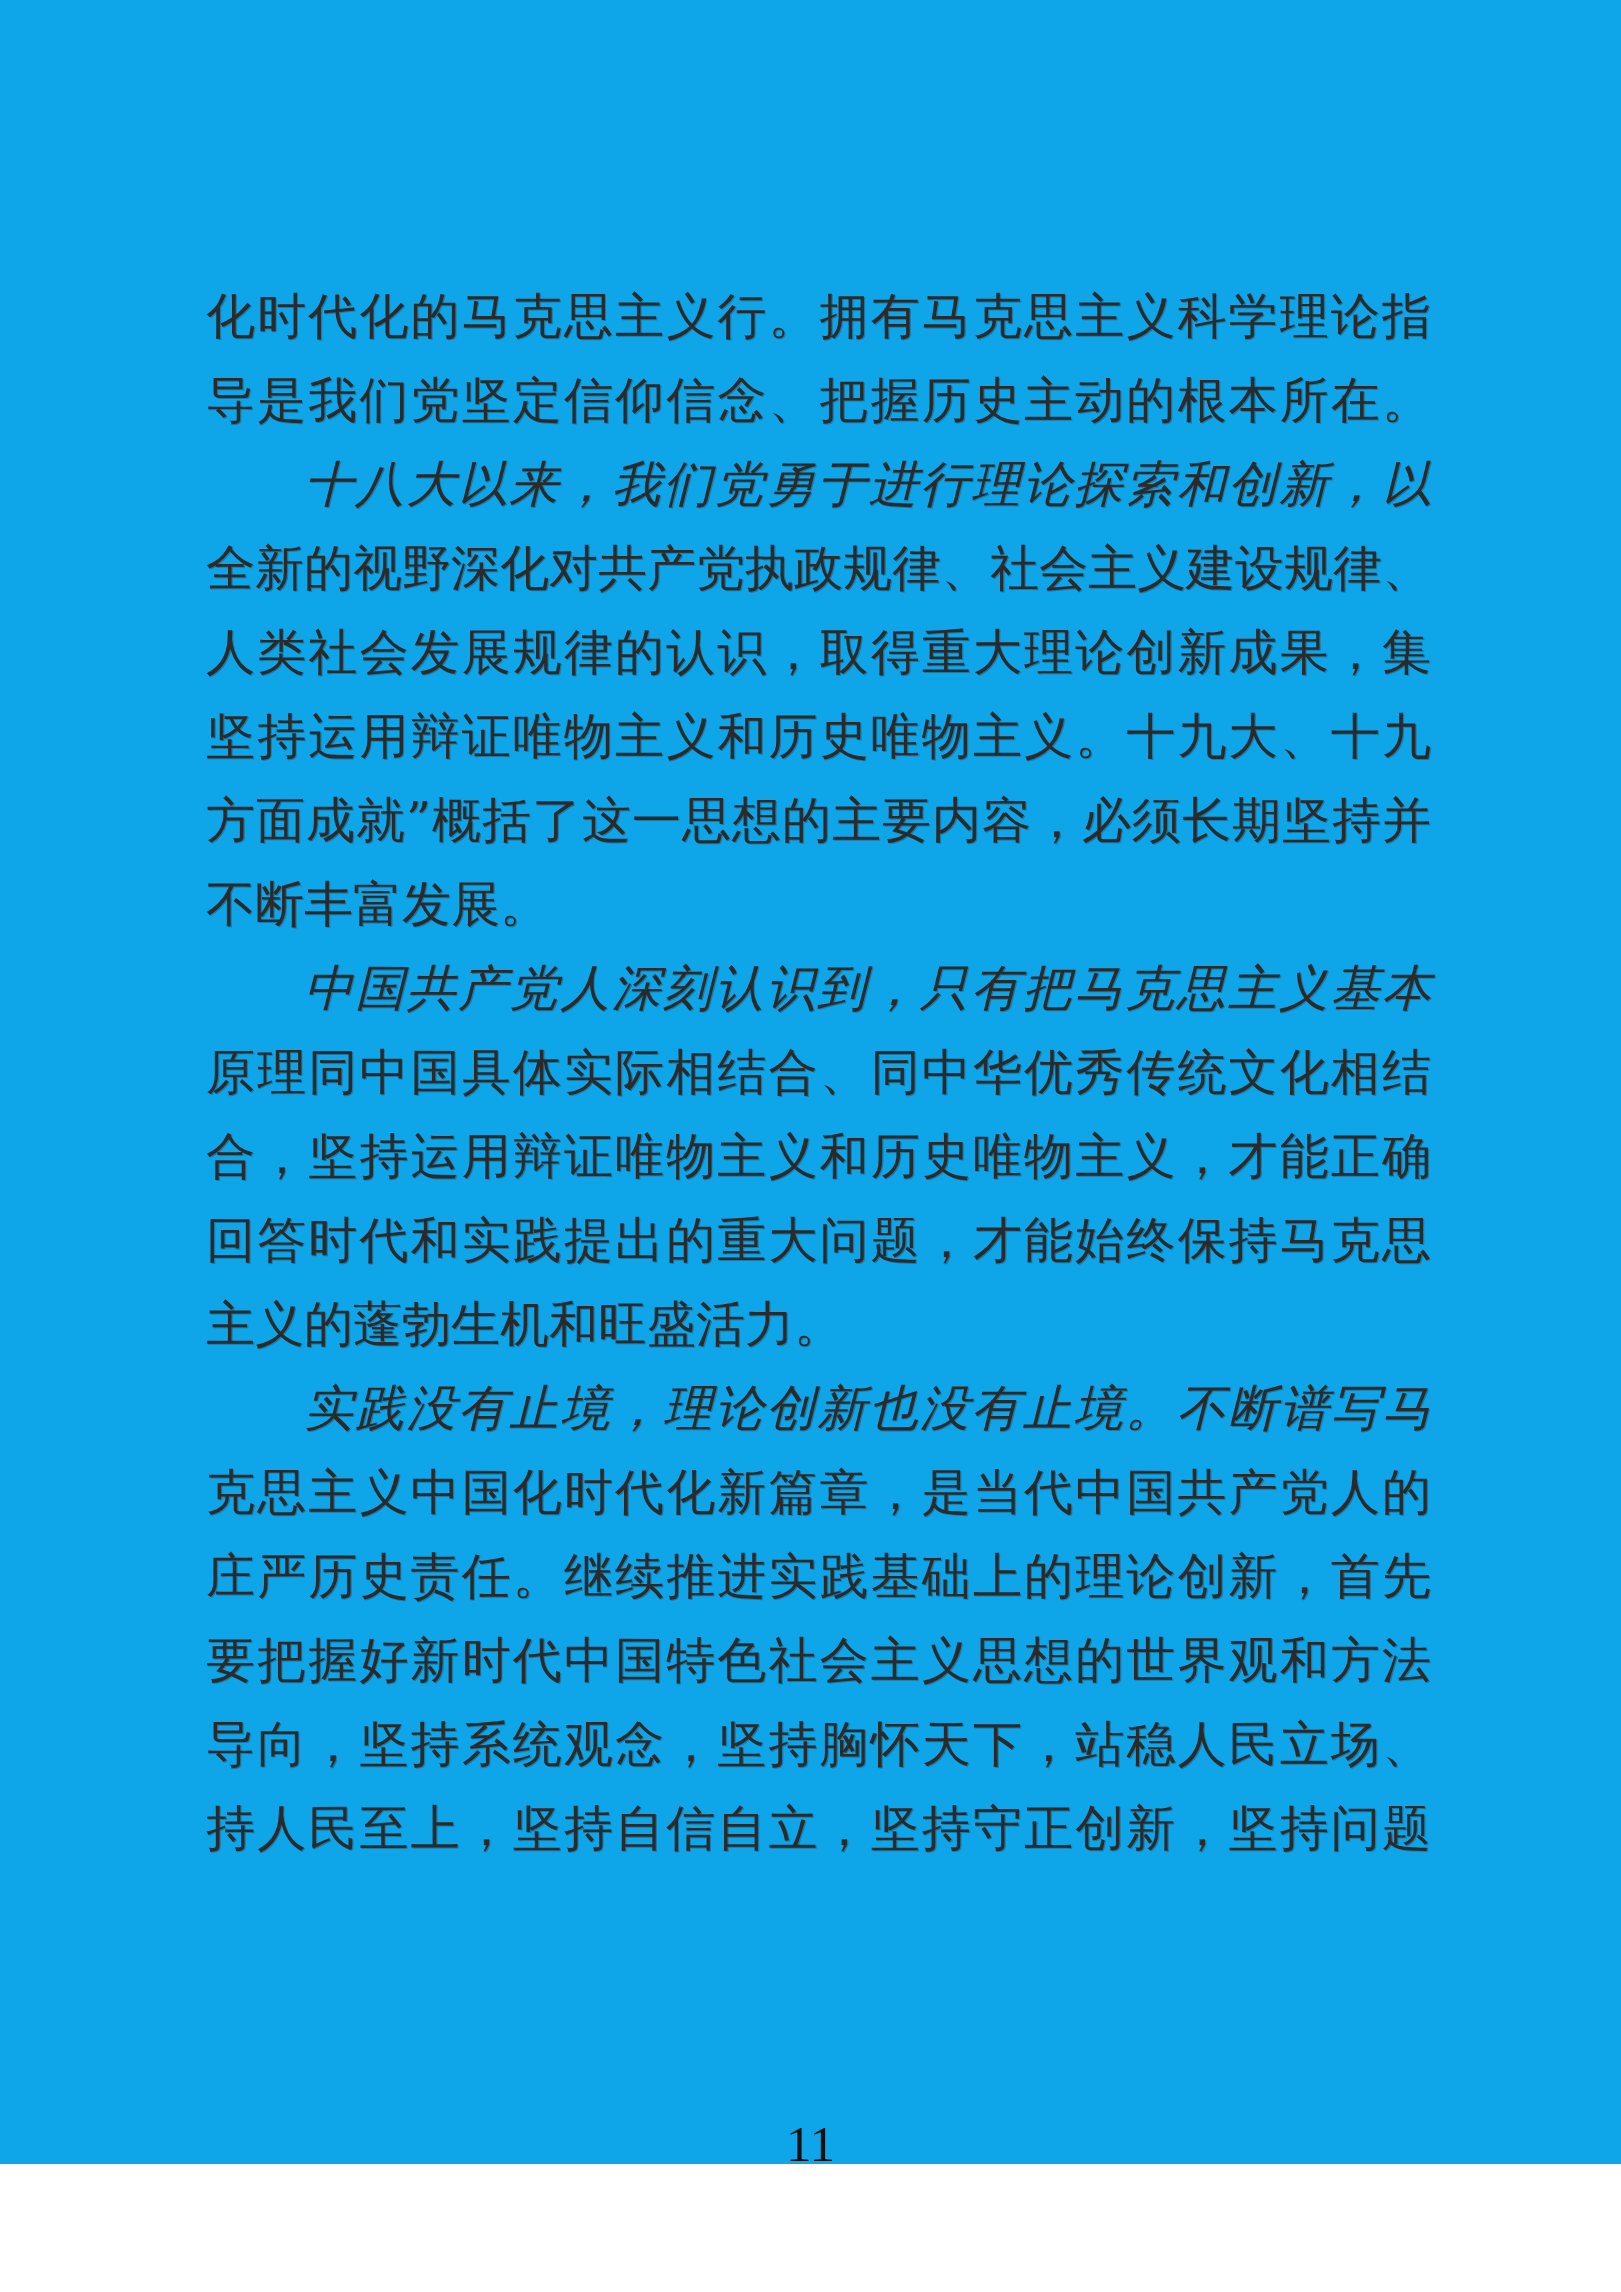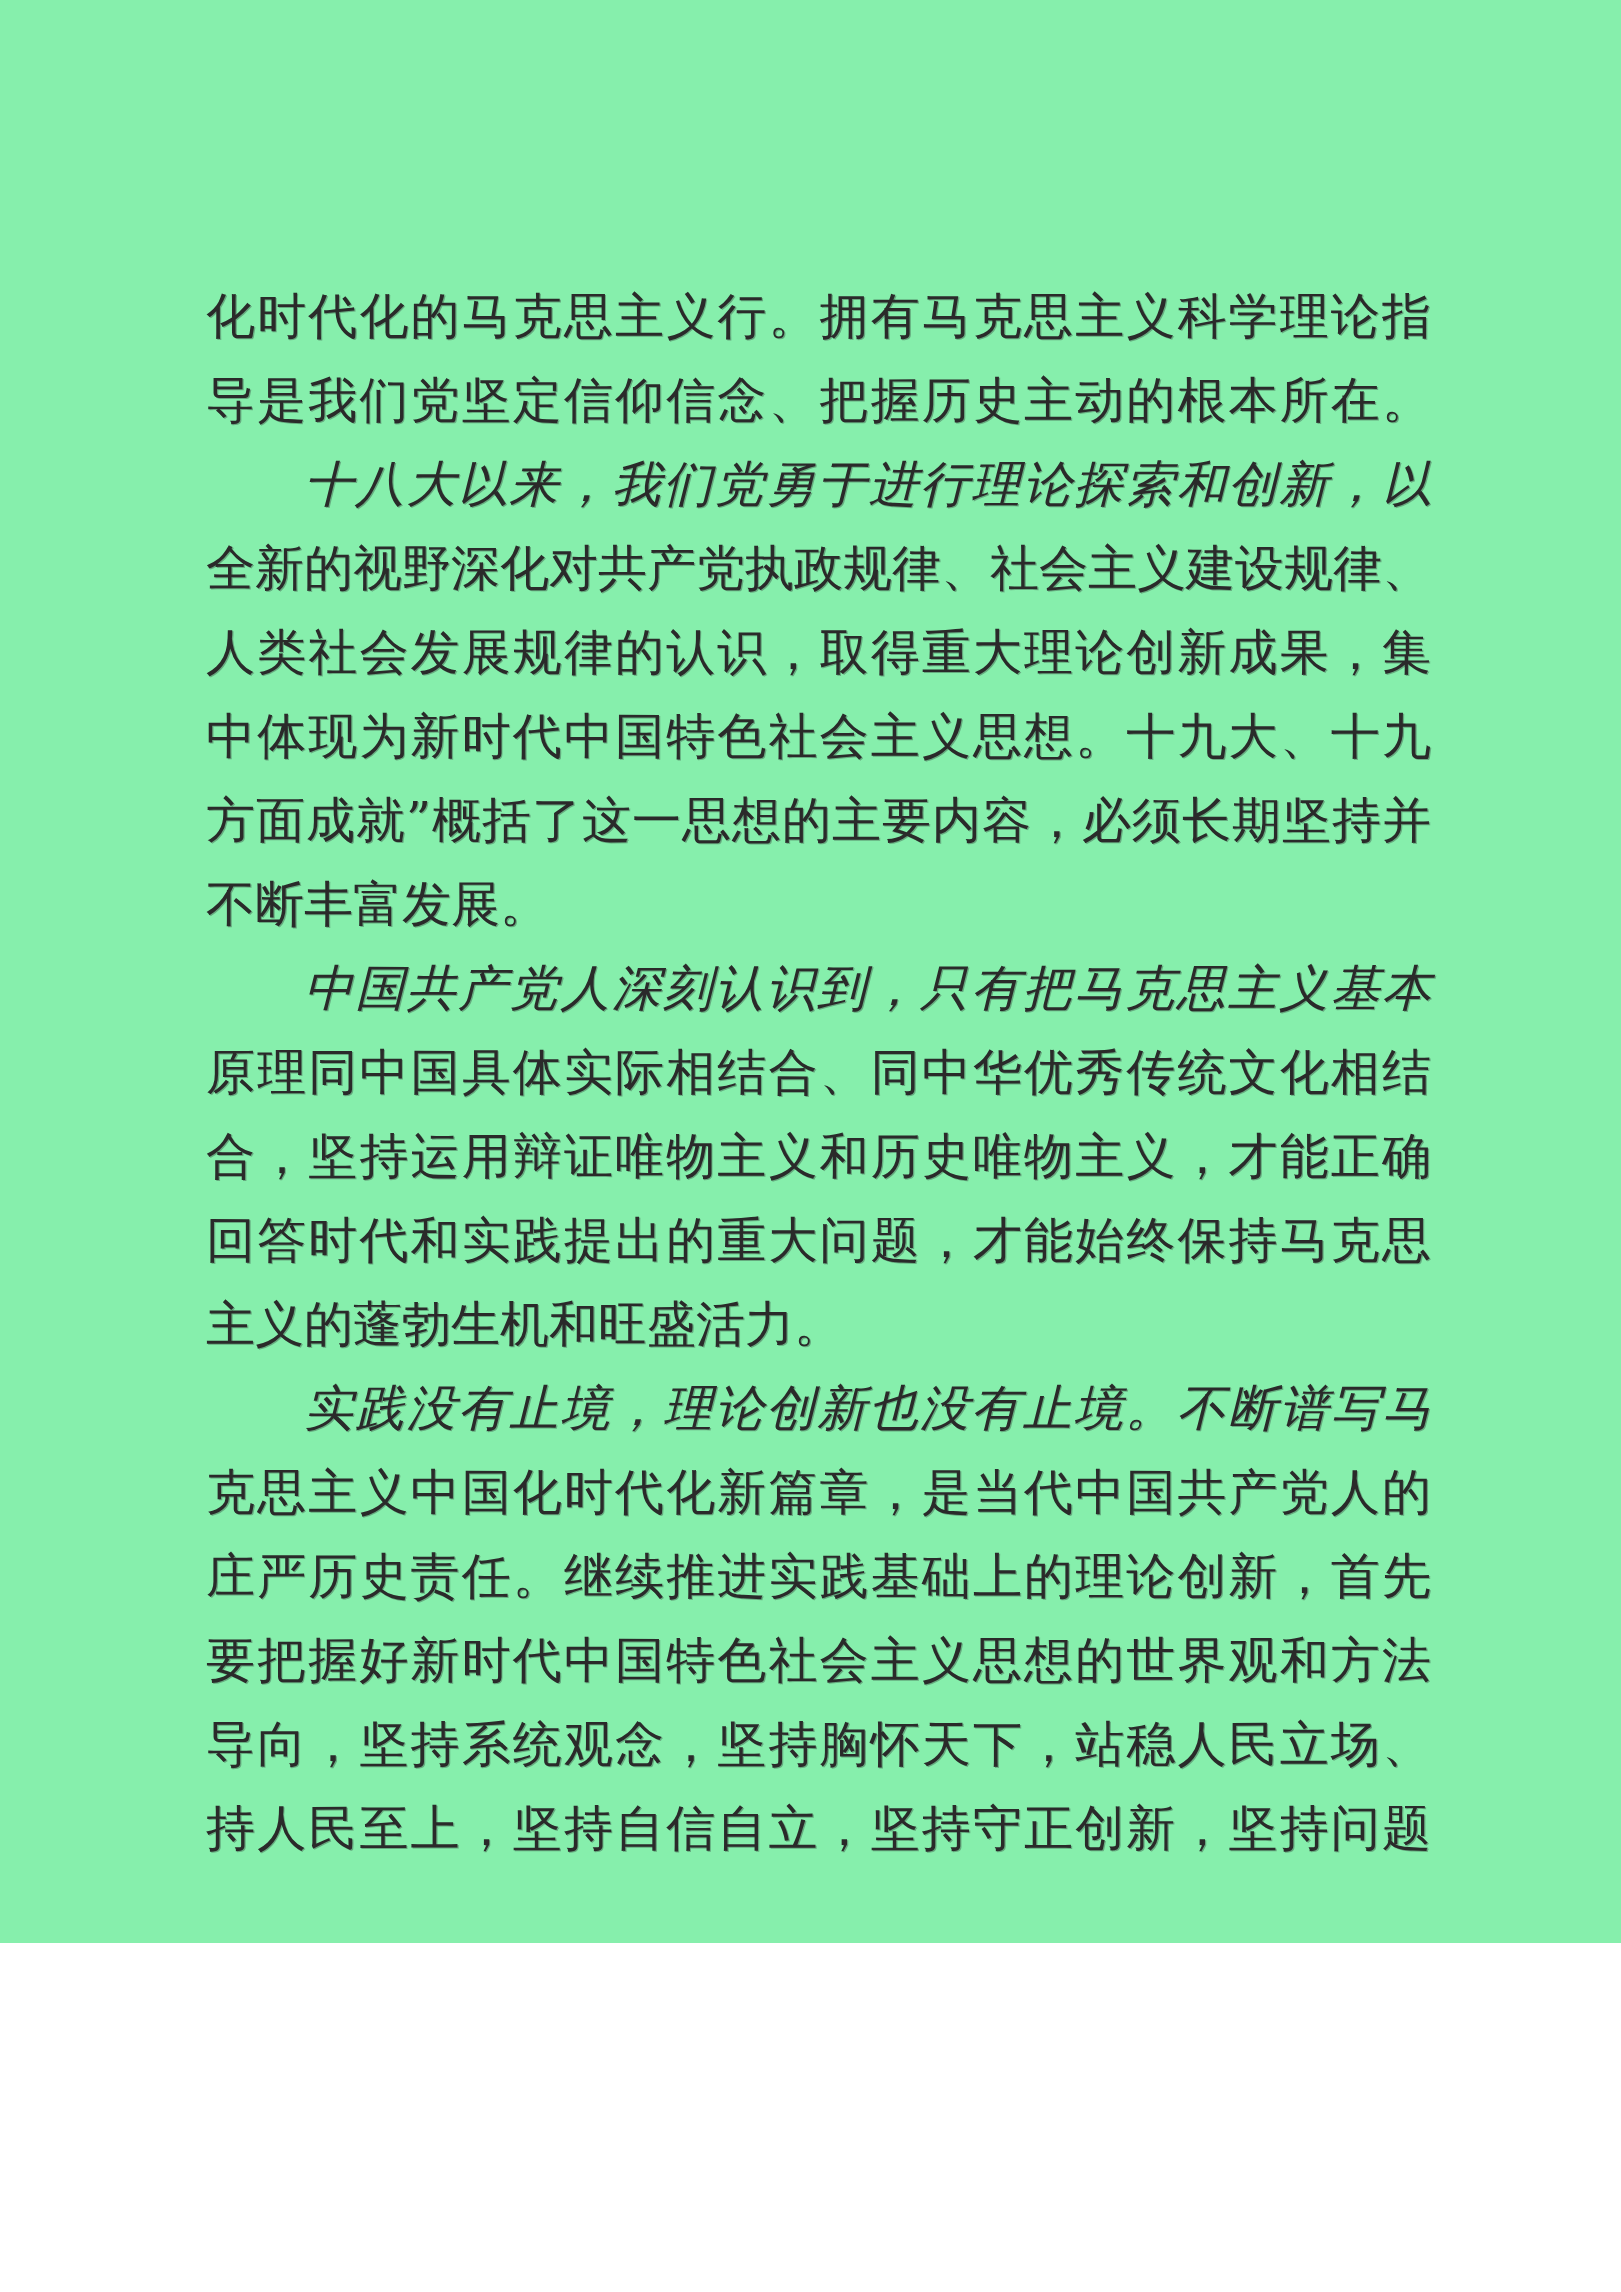--- a/index.html
+++ b/index.html
@@ -3,22 +3,22 @@
 <meta charset="utf-8">
 <style>
   html, body {
     margin: 0;
     padding: 0;
     background: #ffffff;
   }
   .page {
     position: relative;
     width: 1621px;
-    height: 1943px;
-    background: #86efac;
+    height: 2164px;
+    background: #0ea5e9;
     overflow: hidden;
     font-family: "DejaVu Serif", serif;
   }
   .text-block {
     position: absolute;
     left: 206px;
     top: 275px;
     width: 1225px;
     color: #2a2a2a;
     font-size: 49px;
@@ -64,21 +64,21 @@
 
     <div class="para">
       <div class="line">化时代化的马克思主义行。拥有马克思主义科学理论指</div>
       <div class="line">导是我们党坚定信仰信念、把握历史主动的根本所在。</div>
     </div>
 
     <div class="para">
       <div class="line indent">十八大以来，我们党勇于进行理论探索和创新，以</div>
       <div class="line">全新的视野深化对共产党执政规律、社会主义建设规律、</div>
       <div class="line">人类社会发展规律的认识，取得重大理论创新成果，集</div>
-      <div class="line">中体现为新时代中国特色社会主义思想。十九大、十九</div>
+      <div class="line">坚持运用辩证唯物主义和历史唯物主义。十九大、十九</div>
       <div class="line">方面成就”概括了这一思想的主要内容，必须长期坚持并</div>
       <div class="line short">不断丰富发展。</div>
     </div>
 
     <div class="para">
       <div class="line indent">中国共产党人深刻认识到，只有把马克思主义基本</div>
       <div class="line">原理同中国具体实际相结合、同中华优秀传统文化相结</div>
       <div class="line">合，坚持运用辩证唯物主义和历史唯物主义，才能正确</div>
       <div class="line">回答时代和实践提出的重大问题，才能始终保持马克思</div>
       <div class="line short">主义的蓬勃生机和旺盛活力。</div>

